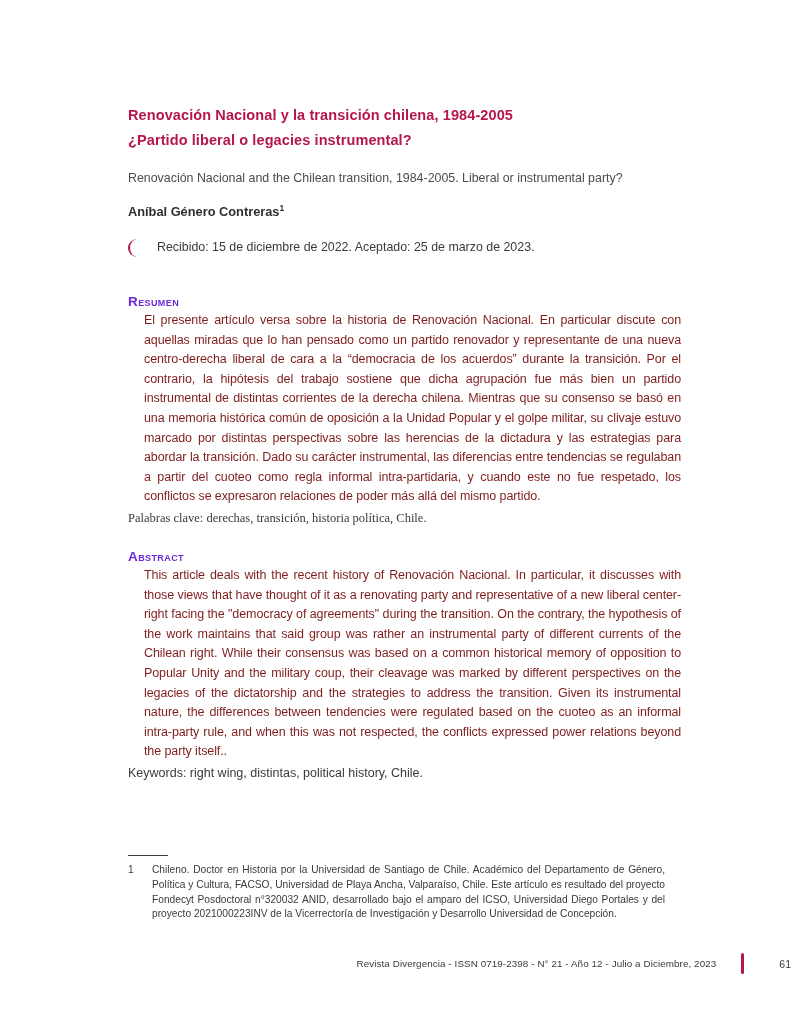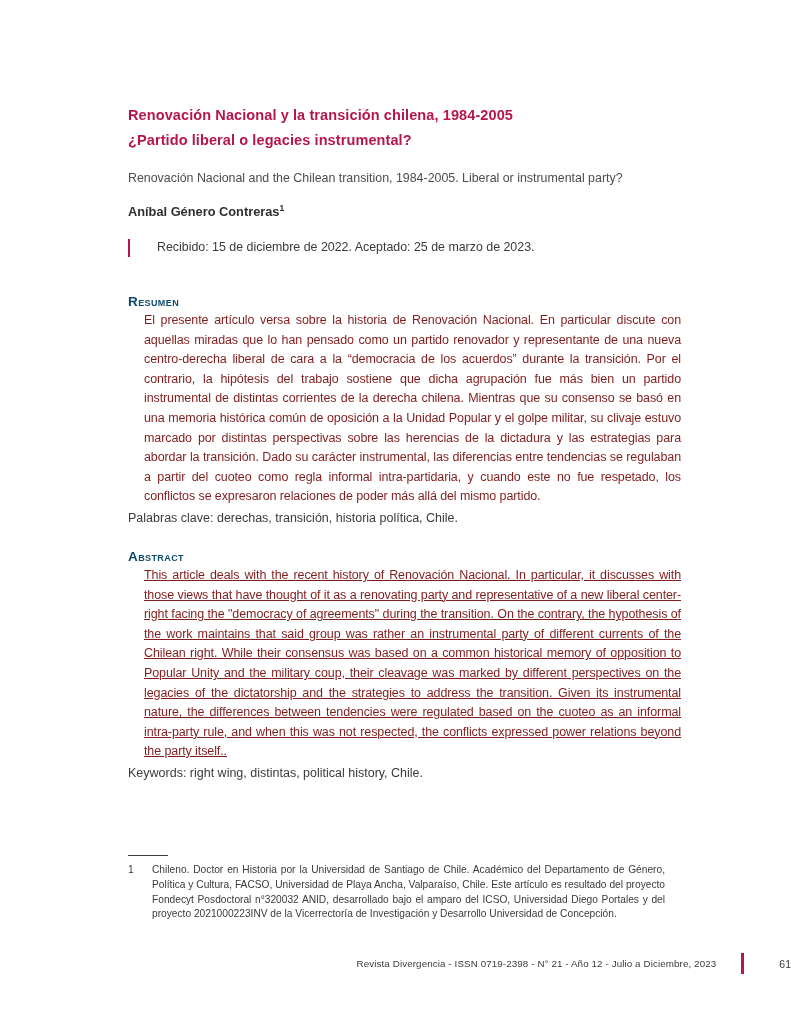--- a/index.html
+++ b/index.html
@@ -1,15 +1,15 @@
 <!DOCTYPE html>
 <html><head>
 <meta charset="utf-8">
 <style>
-  * { margin: 0; padding: 0; box-sizing: border-box; }
+  * { margin: 0; padding: 0; box-sizing: border-box; border-radius: 23px; }
   html, body { background: #ffffff; }
   .page {
     position: relative;
     width: 791px;
     height: 1024px;
     background: #ffffff;
     font-family: "Liberation Sans", "DejaVu Sans", sans-serif;
     color: #3a3a3a;
     overflow: hidden;
   }
@@ -45,49 +45,49 @@
     border-left: 2px solid #b5174b;
     padding-left: 27px;
     font-size: 12.4px;
     line-height: 17.5px;
     color: #3a3a3a;
   }
 
   .section-heading {
     position: absolute;
     left: 128px;
-    color: #0c4a6e;
+    color: #6d28d9;
     font-size: 13.5px;
     font-weight: bold;
     font-variant: small-caps;
     letter-spacing: 0.4px;
   }
   .h-resumen { top: 294px; }
   .h-abstract { top: 549px; }
 
   .body-par {
     position: absolute;
     left: 128px; width: 537px;
     font-size: 12.5px;
     line-height: 19.6px;
     text-align: justify;
     color: #7f1d1d;
     letter-spacing: -0.1px;
     margin-left: 16px;
   }
   .par-resumen { top: 311px; }
-  .par-abstract { top: 566px; text-decoration: underline; }
+  .par-abstract { top: 566px; }
 
   .keywords-line {
     position: absolute;
     left: 128px; width: 537px;
     font-size: 12.5px;
     color: #3a3a3a;
   }
-  .kw-es { top: 511px; }
+  .kw-es { top: 511px; font-family: Liberation Serif, serif; }
   .kw-en { top: 766px; }
 
   .footnote-rule {
     position: absolute;
     top: 855px; left: 128px;
     width: 40px; height: 0;
     border-top: 1.6px solid #3a3a3a;
   }
   .footnote {
     position: absolute;

